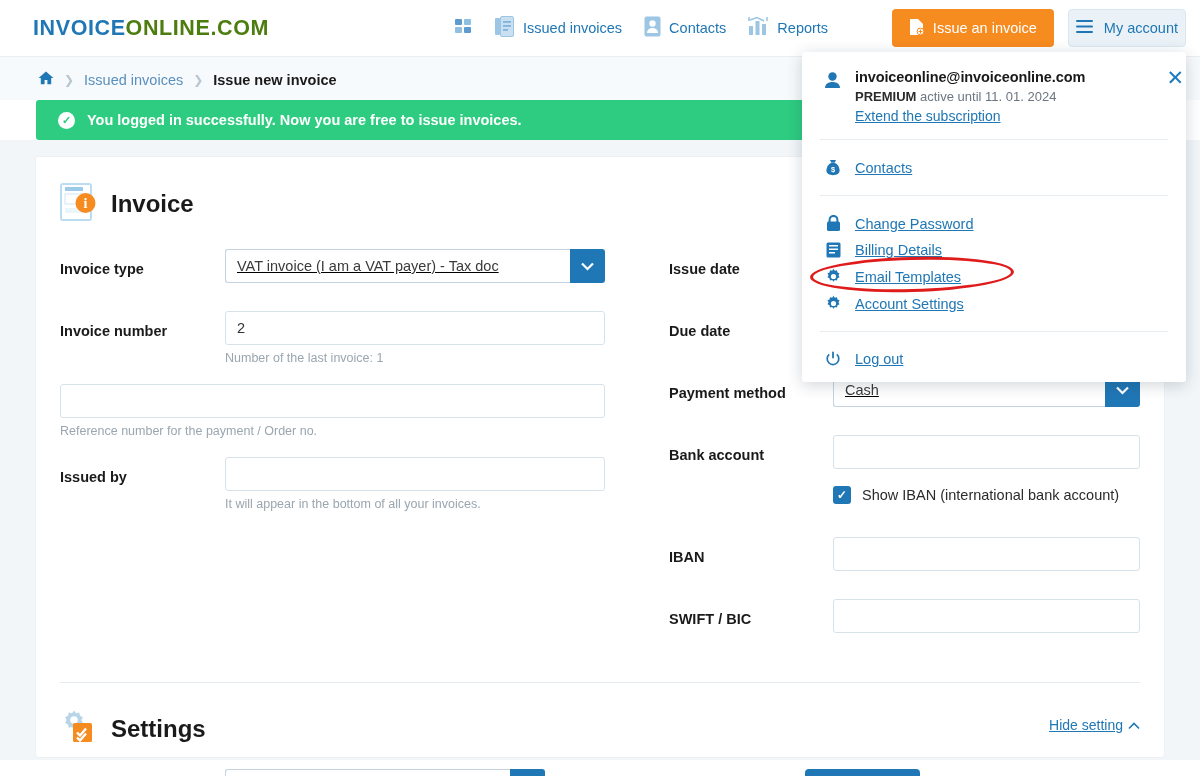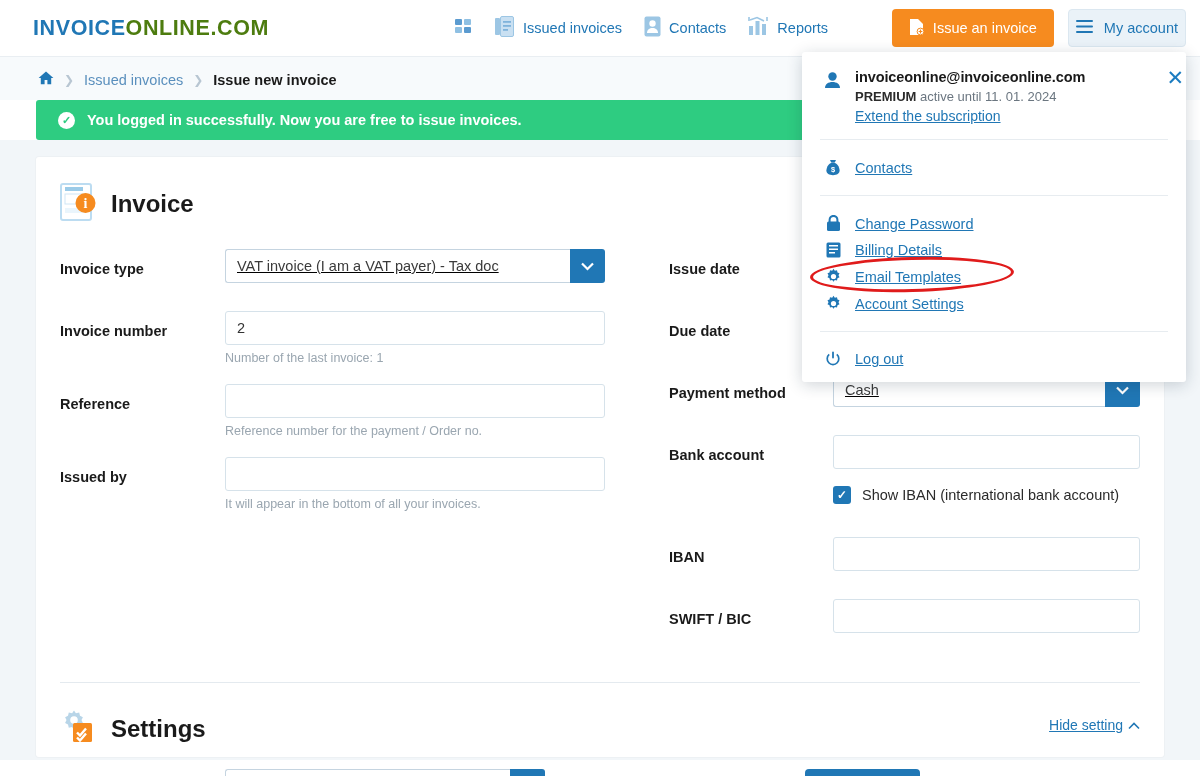--- a/index.html
+++ b/index.html
@@ -427,21 +427,20 @@
 
         <div class="frow">
           <div class="flabel">Invoice number</div>
           <div class="fctrl">
             <input class="inp" value="2" style="">
             <div class="hint">Number of the last invoice: 1</div>
           </div>
         </div>
 
         <div class="frow">
-          <div class="flabel">Reference</div>
           <div class="fctrl">
             <input class="inp" value="" style="">
             <div class="hint">Reference number for the payment / Order no.</div>
           </div>
         </div>
 
         <div class="frow">
           <div class="flabel">Issued by</div>
           <div class="fctrl">
             <input class="inp" value="" style="">

